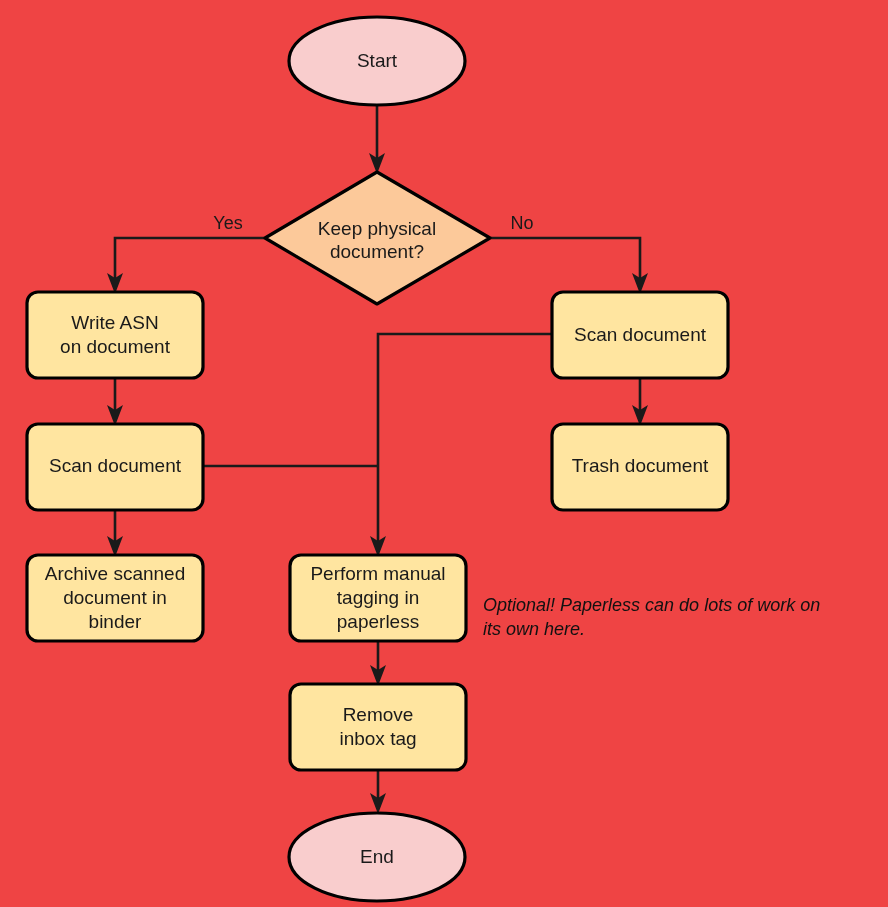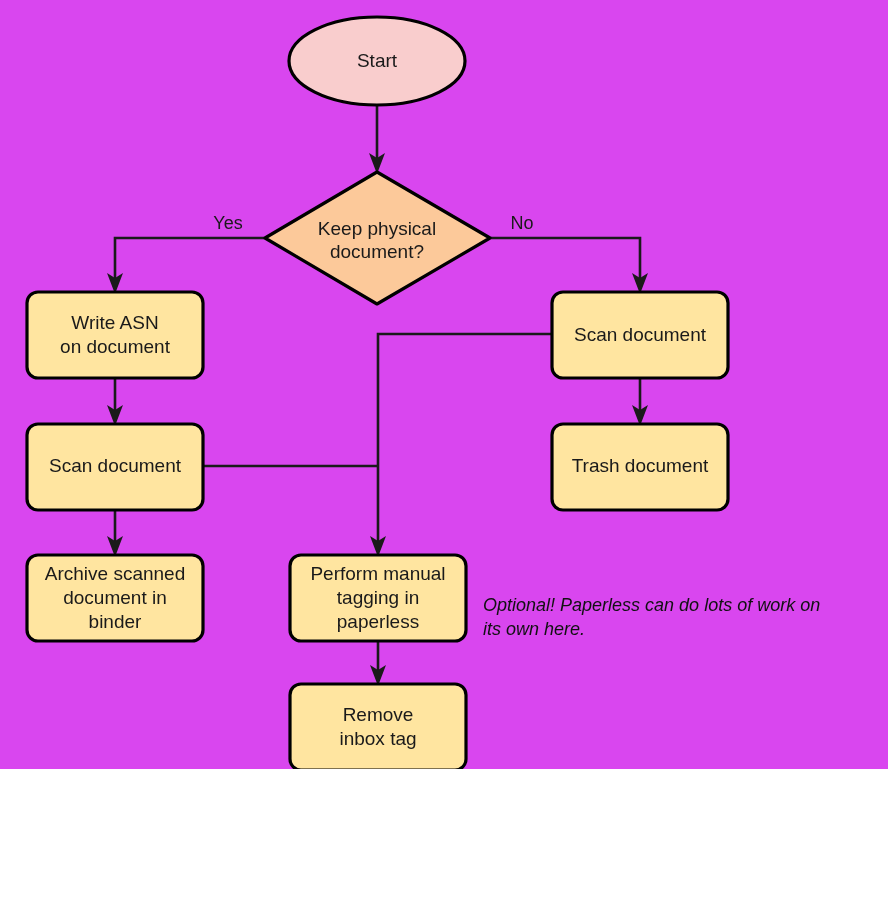--- a/index.html
+++ b/index.html
@@ -7,22 +7,22 @@
     padding: 0;
     background: #ffffff;
   }
   body {
     font-family: "Liberation Sans", sans-serif;
     -webkit-font-smoothing: antialiased;
   }
   #canvas {
     position: relative;
     width: 888px;
-    height: 769px;
-    background: #d946ef;
+    height: 907px;
+    background: #ef4444;
     overflow: hidden;
   }
   #flow-svg {
     position: absolute;
     left: 0;
     top: 0;
     width: 888px;
     height: 907px;
     display: block;
   }

